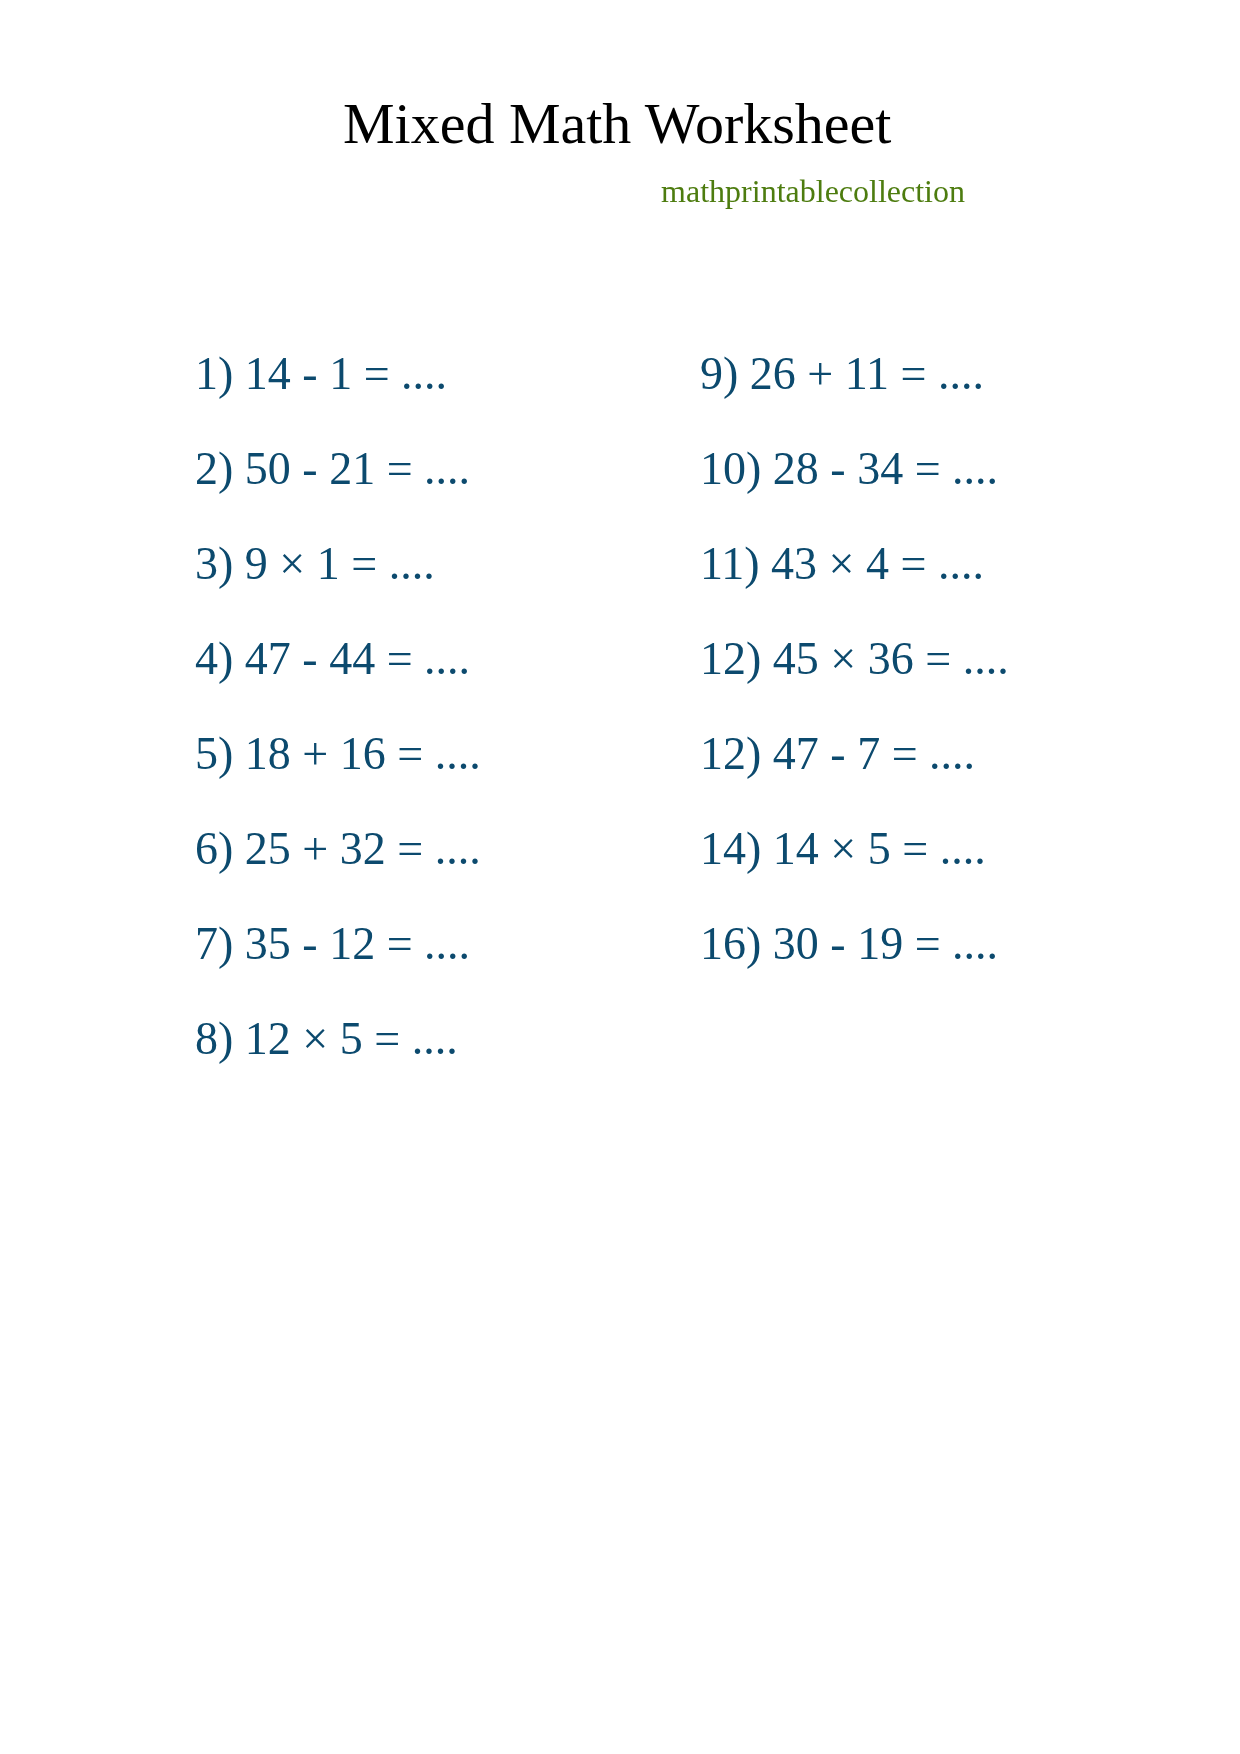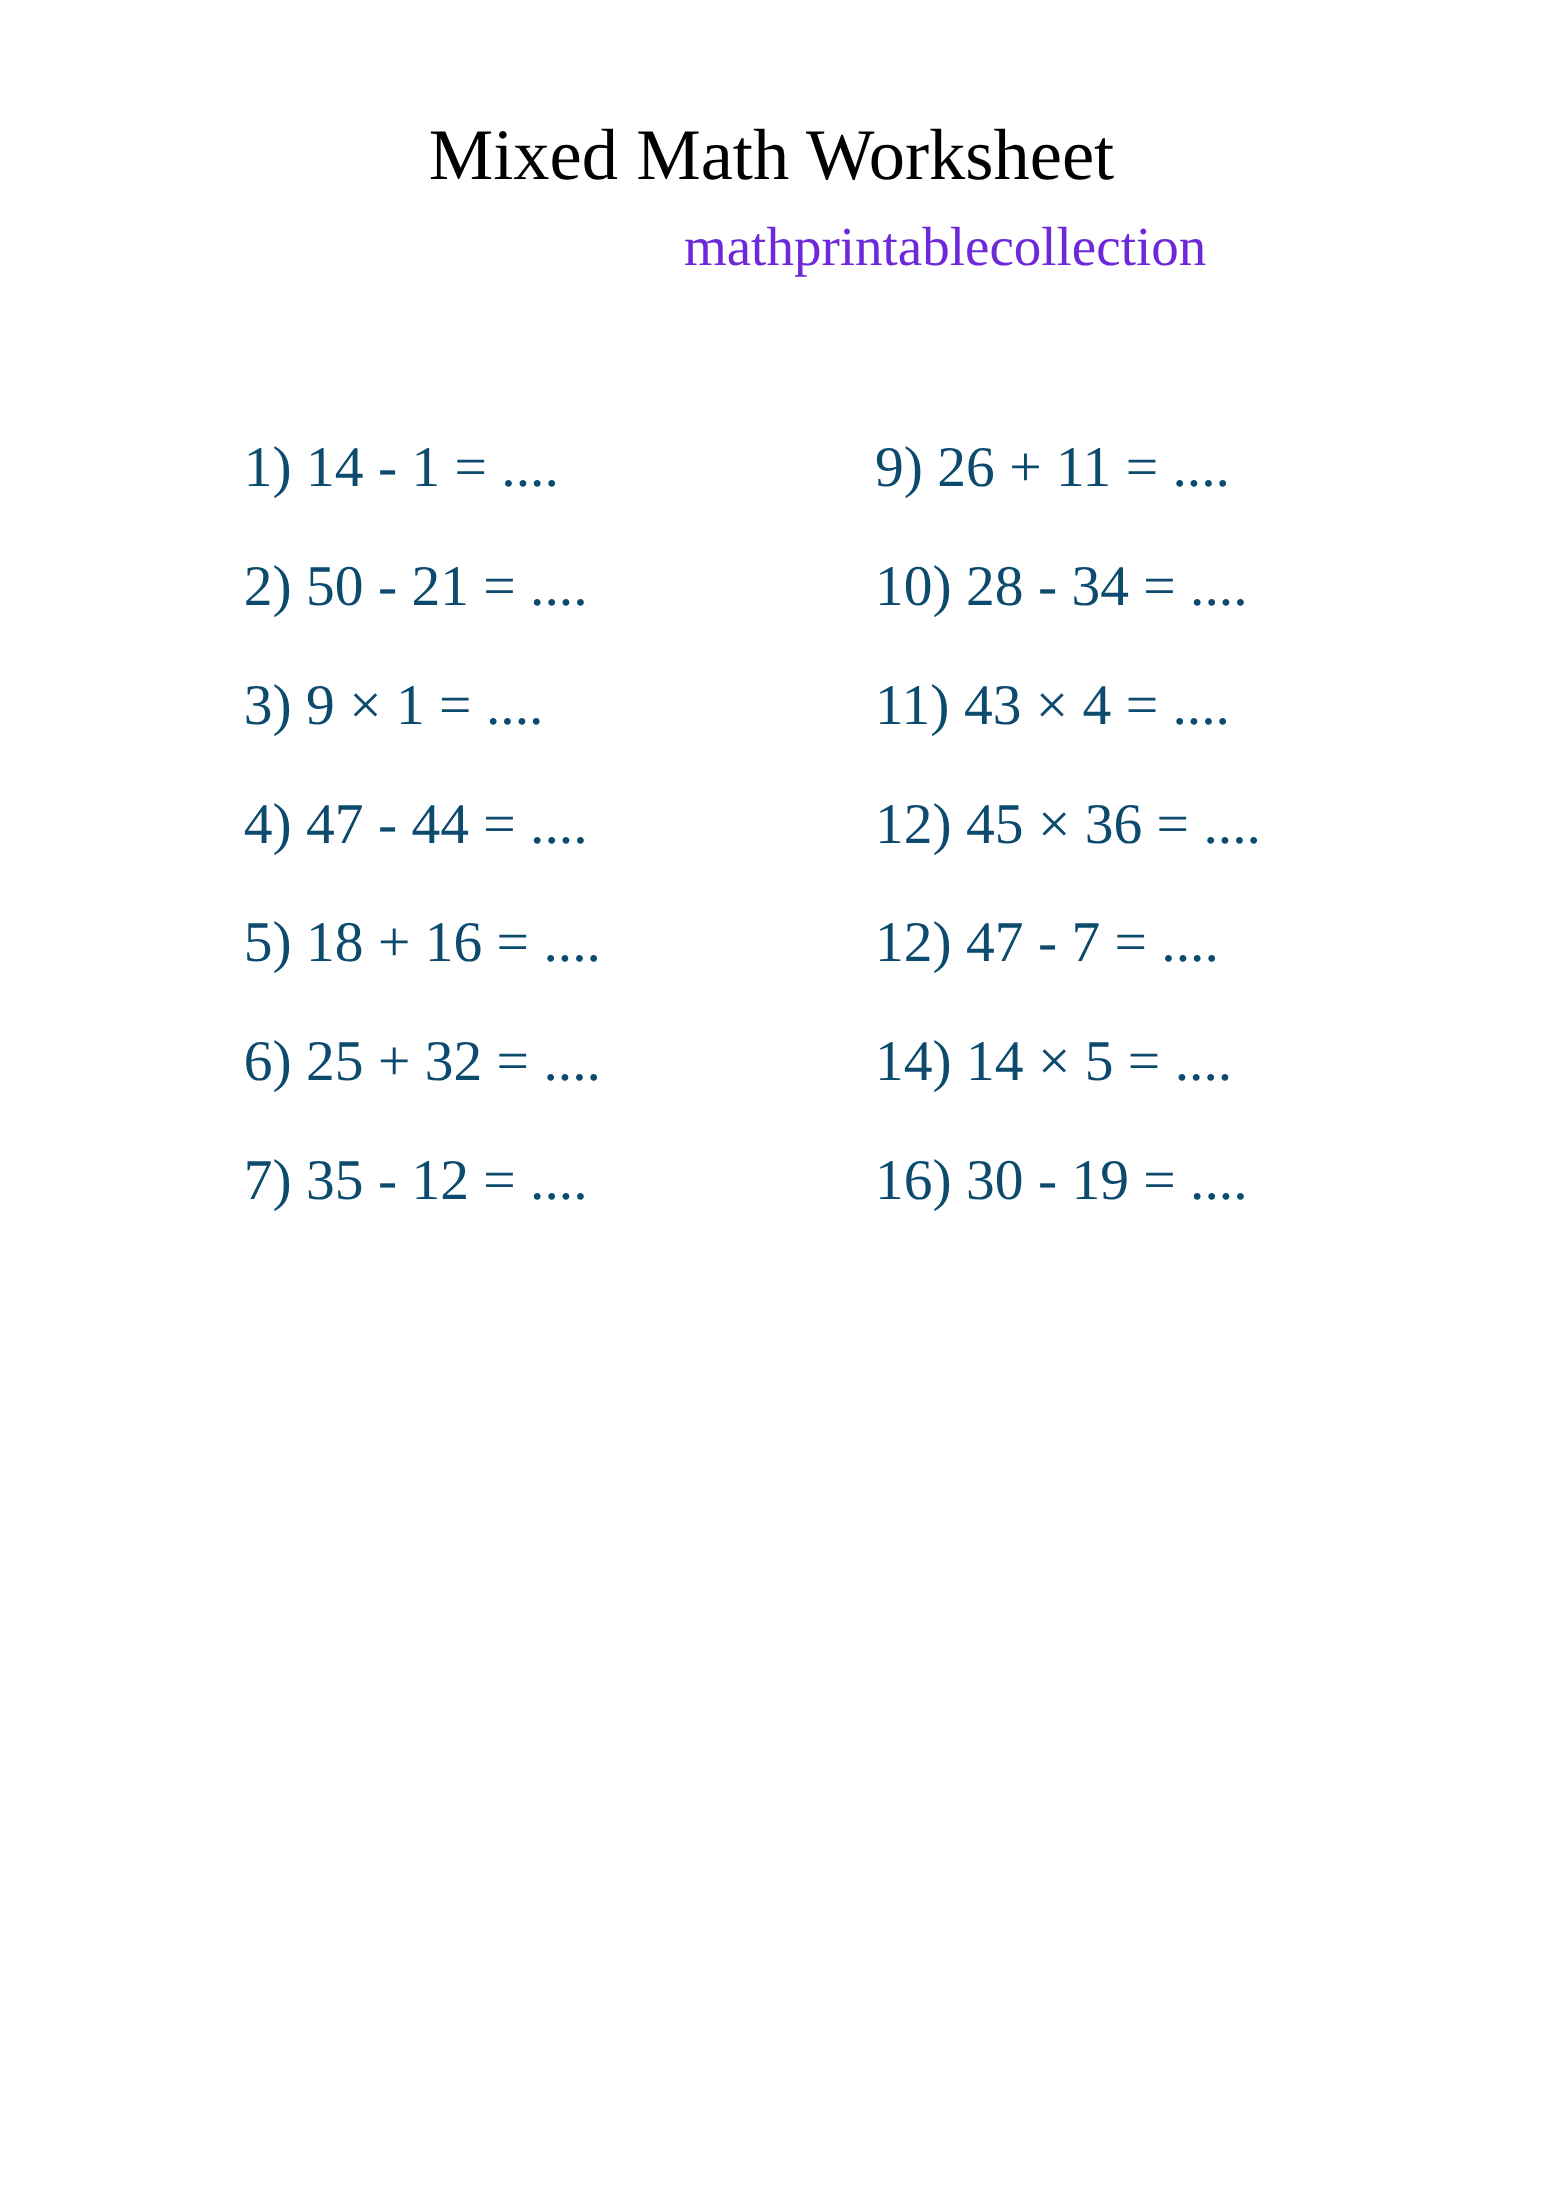--- a/index.html
+++ b/index.html
@@ -27,24 +27,24 @@
     white-space: nowrap;
   }
   .subtitle-wrap {
     position: absolute;
     left: 343px;
     top: 174px;
     width: 622px;
     text-align: right;
   }
   .subtitle {
-    font-size: 44px;
+    font-size: 32px;
     font-weight: 400;
     line-height: 1.1;
-    color: #6d28d9;
+    color: #4d7c0f;
     white-space: nowrap;
   }
   .problems-col {
     position: absolute;
     top: 326px;
     font-size: 46px;
     font-weight: 400;
     line-height: 95px;
     color: #0c4a6e;
   }
@@ -67,20 +67,21 @@
   </div>
 
   <div class="problems-col col-left">
     <div class="problem-row"><span>1) 14 - 1 = ....</span></div>
     <div class="problem-row"><span>2) 50 - 21 = ....</span></div>
     <div class="problem-row"><span>3) 9 × 1 = ....</span></div>
     <div class="problem-row"><span>4) 47 - 44 = ....</span></div>
     <div class="problem-row"><span>5) 18 + 16 = ....</span></div>
     <div class="problem-row"><span>6) 25 + 32 = ....</span></div>
     <div class="problem-row"><span>7) 35 - 12 = ....</span></div>
+    <div class="problem-row"><span>8) 12 × 5 = ....</span></div>
   </div>
 
   <div class="problems-col col-right">
     <div class="problem-row"><span>9) 26 + 11 = ....</span></div>
     <div class="problem-row"><span>10) 28 - 34 = ....</span></div>
     <div class="problem-row"><span>11) 43 × 4 = ....</span></div>
     <div class="problem-row"><span>12) 45 × 36 = ....</span></div>
     <div class="problem-row"><span>12) 47 - 7 = ....</span></div>
     <div class="problem-row"><span>14) 14 × 5 = ....</span></div>
     <div class="problem-row"><span>16) 30 - 19 = ....</span></div>

